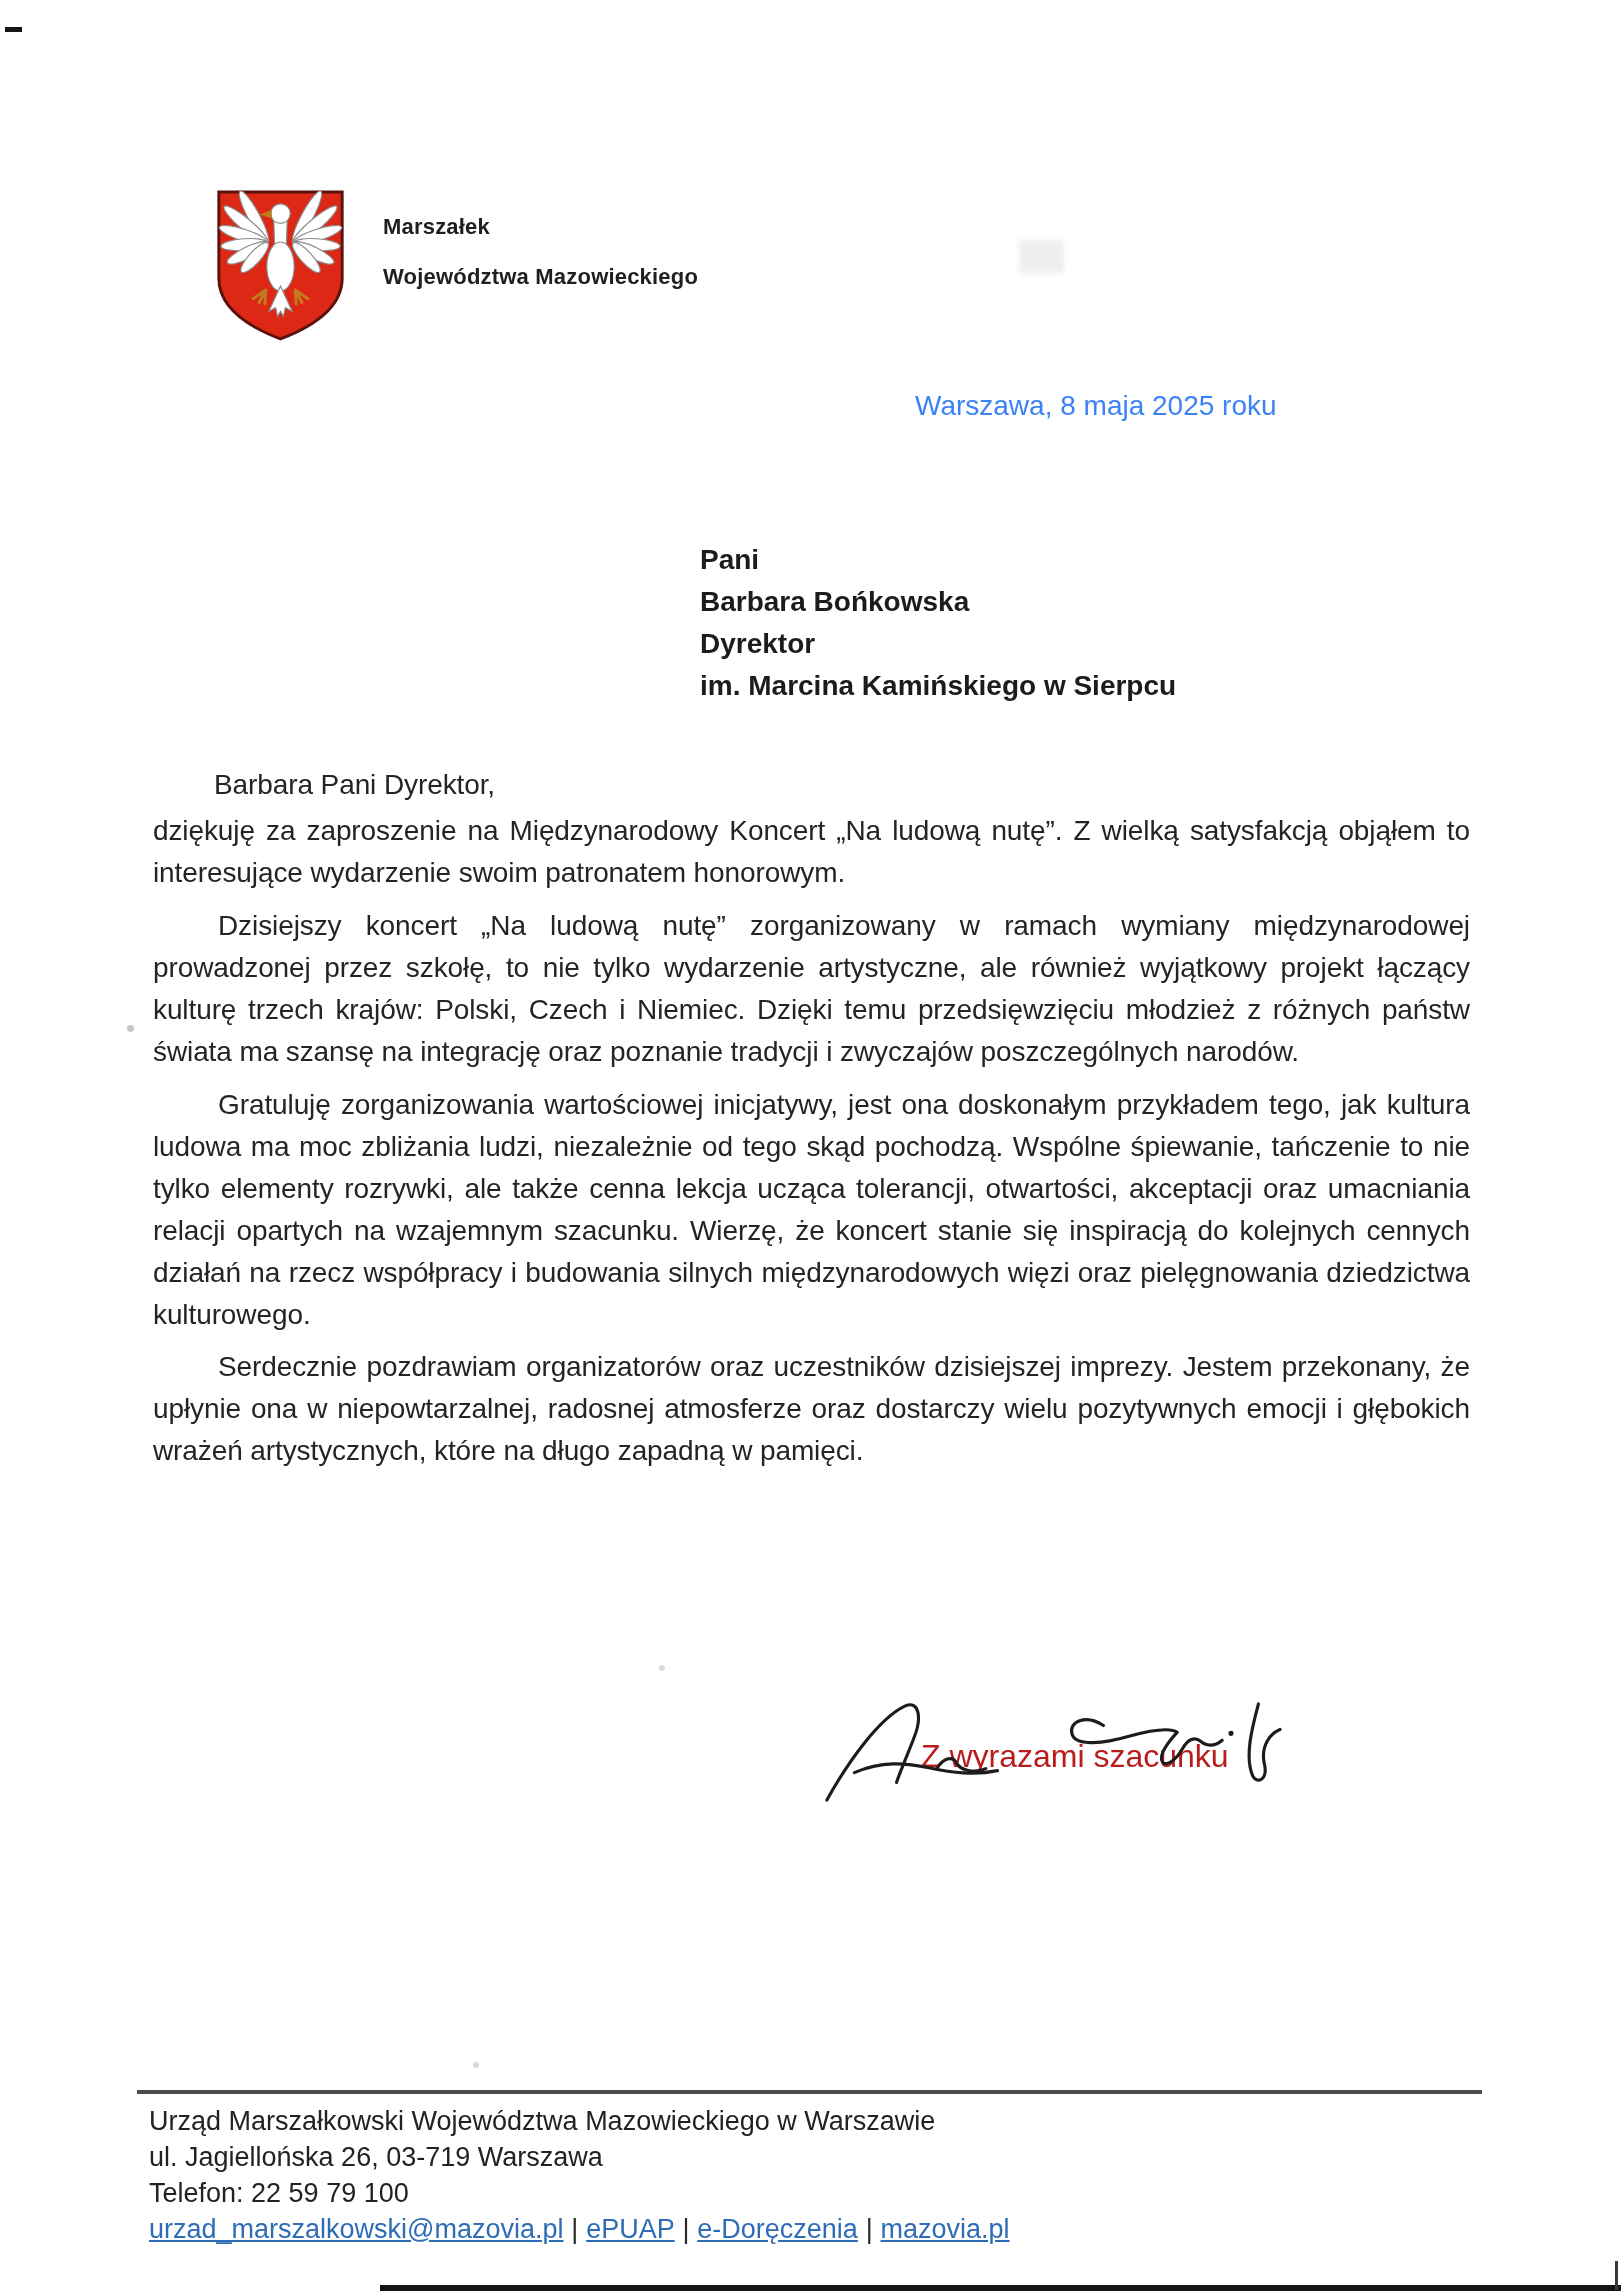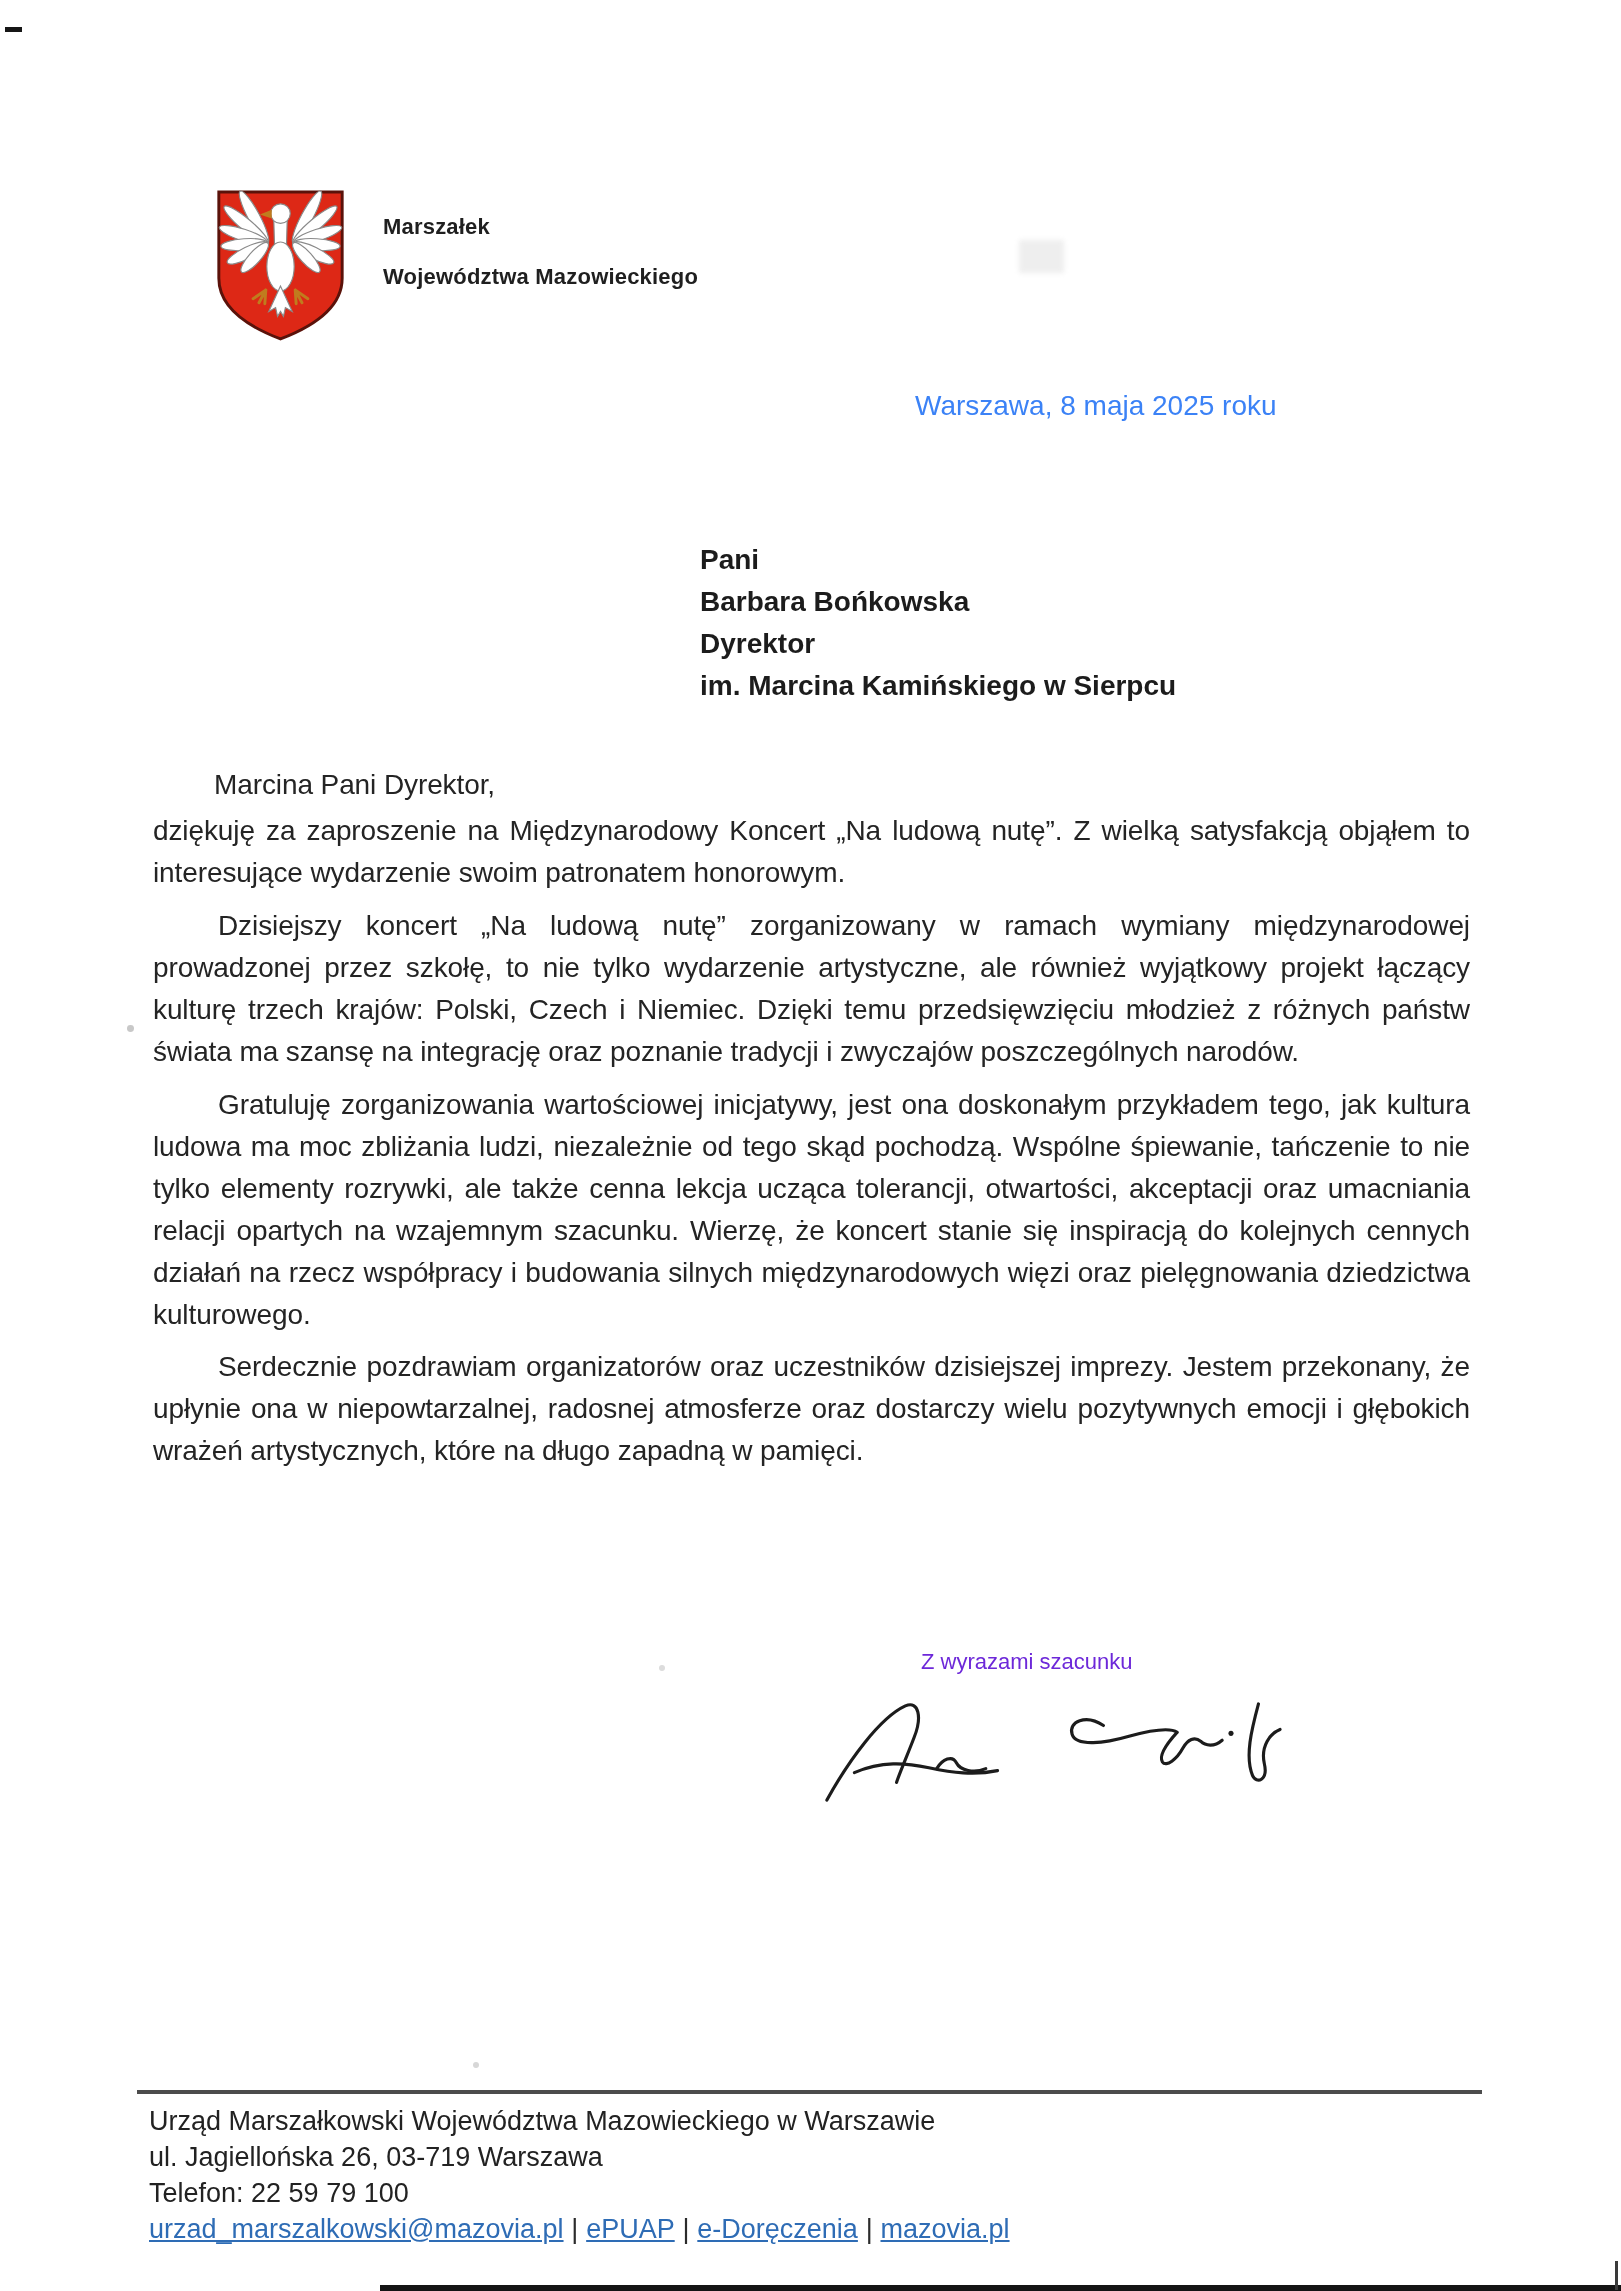--- a/index.html
+++ b/index.html
@@ -25,21 +25,21 @@
 
   
   .letter-body { position:absolute; left:149px; top:764px; width:1325px; font-size:28px;
                  line-height:42px; color:#242424; text-align:justify; letter-spacing:-0.1px; }
   .letter-body p { margin:4px; }
   .salutation { display:block; text-indent:65px; text-align:left; }
   p.ind { text-indent:65px; margin-top:10.8px; }
   p.cont { text-indent:0; }
 
   
-  .closing { position:absolute; left:921px; top:1649px; font-size:22px; color:#6d28d9; white-space:nowrap; }
+  .closing { position:absolute; left:921px; top:1738px; font-size:32px; color:#b91c1c; white-space:nowrap; }
   .signature { position:absolute; left:821px; top:1692px; width:461px; height:118px; }
 
   
   .footer-rule { position:absolute; left:137px; top:2090px; width:1345px; height:3.9px; background:#4c4c4c; }
   .footer { position:absolute; left:149px; top:2103px; font-size:27px; line-height:36px; color:#222222; }
   .footer div { white-space:nowrap; }
   .footer a { text-decoration:underline; cursor:pointer; }
   .footer .sep { color:#2b2b2b; text-decoration:none; padding:0 7.8px; }
 
   
@@ -106,21 +106,21 @@
   <div class="dateline">Warszawa, 8 maja 2025 roku</div>
 
   <div class="recipient">
     <div>Pani</div>
     <div>Barbara Bońkowska</div>
     <div>Dyrektor</div>
     <div>im. Marcina Kamińskiego w Sierpcu</div>
   </div>
 
   <div class="letter-body">
-    <span class="salutation">Marcina Pani Dyrektor,</span>
+    <span class="salutation">Barbara Pani Dyrektor,</span>
     <p class="cont">dziękuję za zaproszenie na Międzynarodowy Koncert „Na ludową nutę”. Z wielką satysfakcją objąłem to interesujące wydarzenie swoim patronatem honorowym.</p>
     <p class="ind">Dzisiejszy koncert „Na ludową nutę” zorganizowany w ramach wymiany międzynarodowej prowadzonej przez szkołę, to nie tylko wydarzenie artystyczne, ale również wyjątkowy projekt łączący kulturę trzech krajów: Polski, Czech i Niemiec. Dzięki temu przedsięwzięciu młodzież z różnych państw świata ma szansę na integrację oraz poznanie tradycji i zwyczajów poszczególnych narodów.</p>
     <p class="ind">Gratuluję zorganizowania wartościowej inicjatywy, jest ona doskonałym przykładem tego, jak kultura ludowa ma moc zbliżania ludzi, niezależnie od tego skąd pochodzą. Wspólne śpiewanie, tańczenie to nie tylko elementy rozrywki, ale także cenna lekcja ucząca tolerancji, otwartości, akceptacji oraz umacniania relacji opartych na wzajemnym szacunku. Wierzę, że koncert stanie się inspiracją do kolejnych cennych działań na rzecz współpracy i budowania silnych międzynarodowych więzi oraz pielęgnowania dziedzictwa kulturowego.</p>
     <p class="ind">Serdecznie pozdrawiam organizatorów oraz uczestników dzisiejszej imprezy. Jestem przekonany, że upłynie ona w niepowtarzalnej, radosnej atmosferze oraz dostarczy wielu pozytywnych emocji i głębokich wrażeń artystycznych, które na długo zapadną w pamięci.</p>
   </div>
 
   <div class="closing">Z wyrazami szacunku</div>
 
   <svg class="signature" viewBox="0 0 470 120">
     <g fill="none" stroke="#1c1c1c" stroke-width="3.2" stroke-linecap="round">

